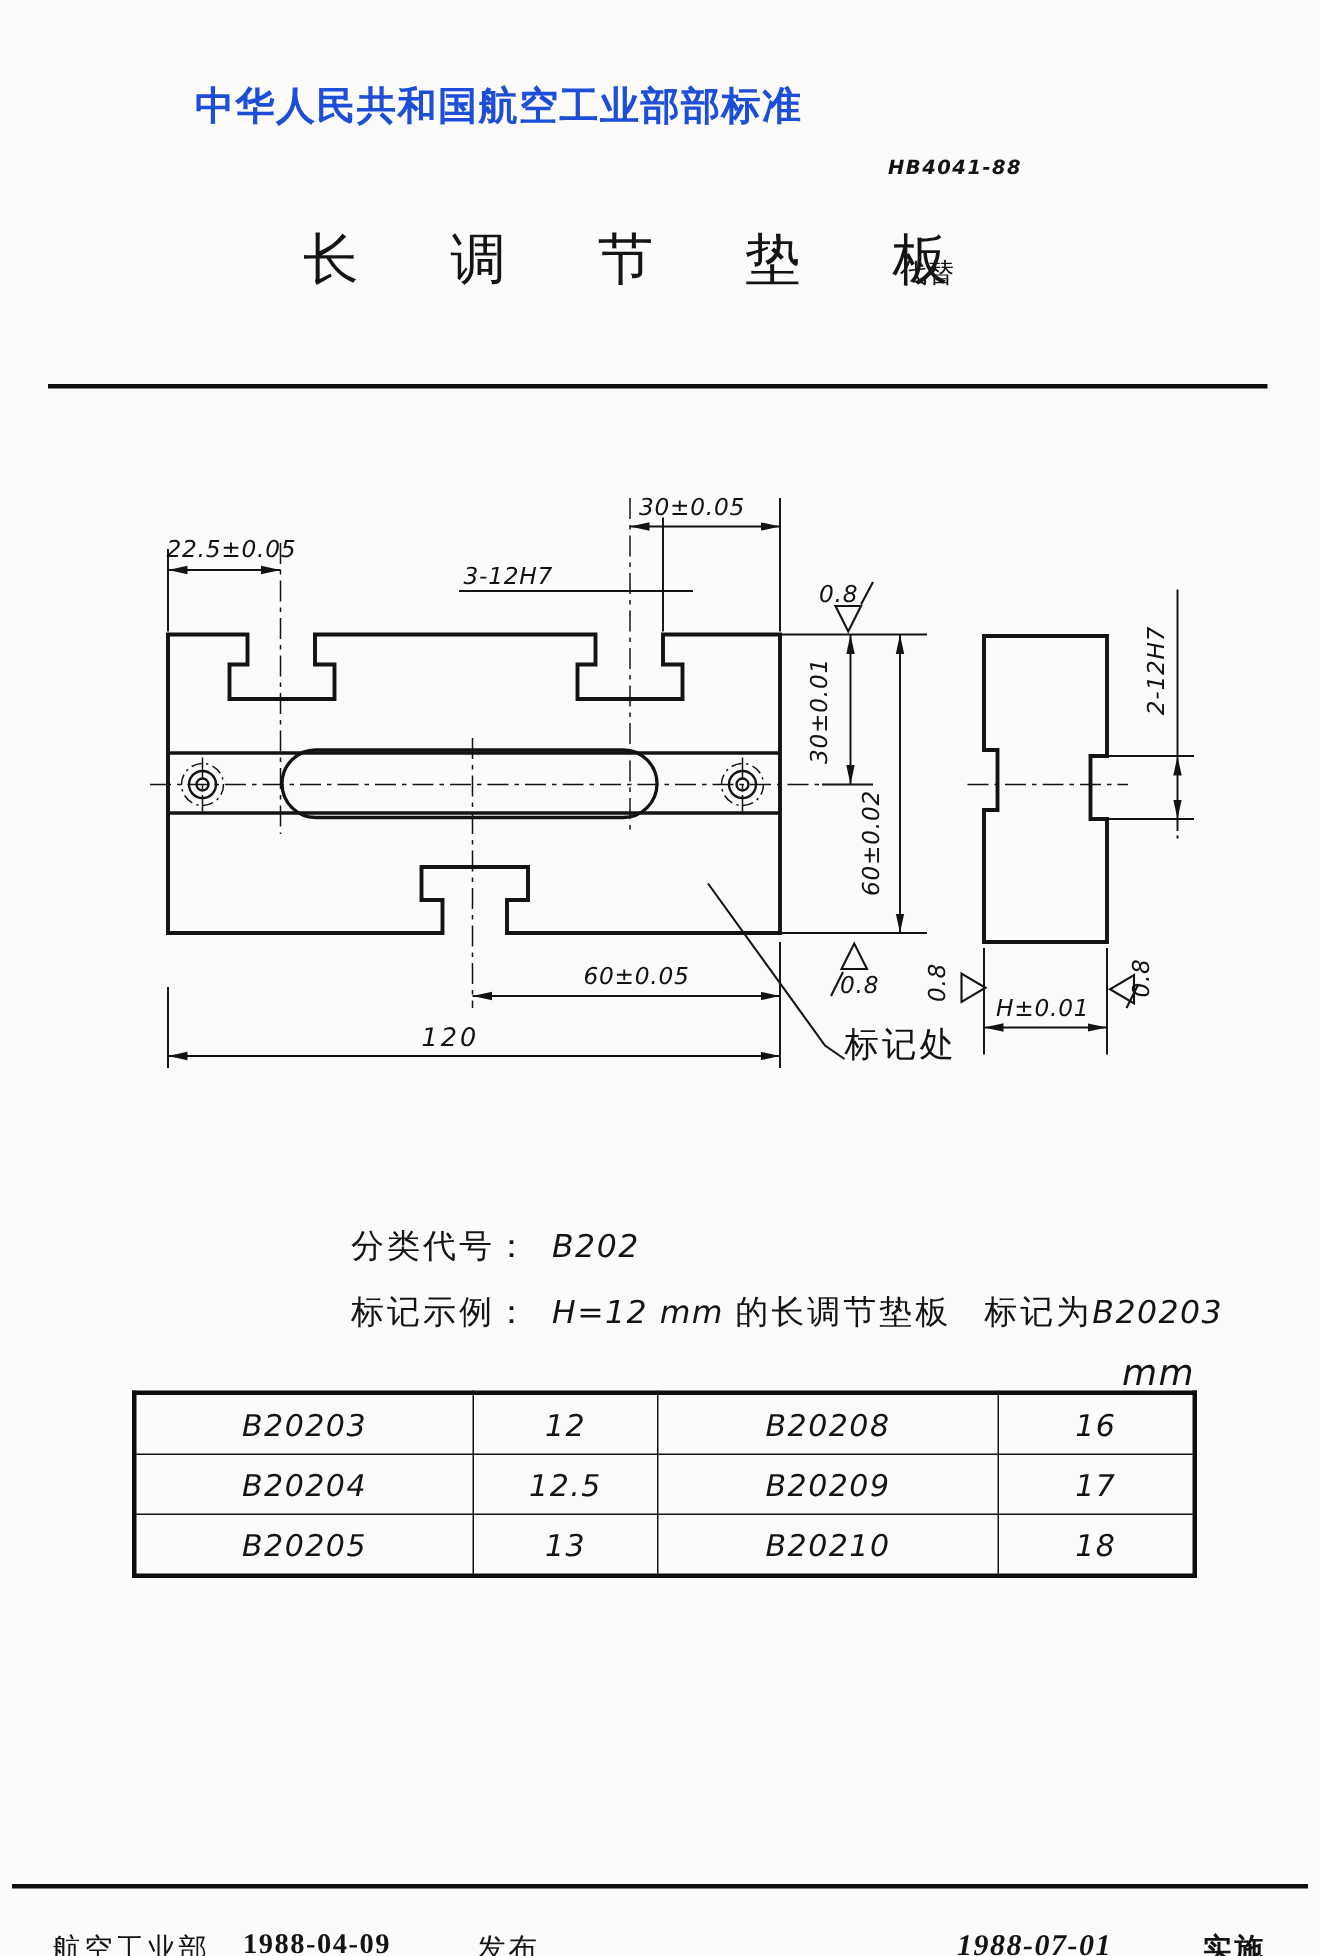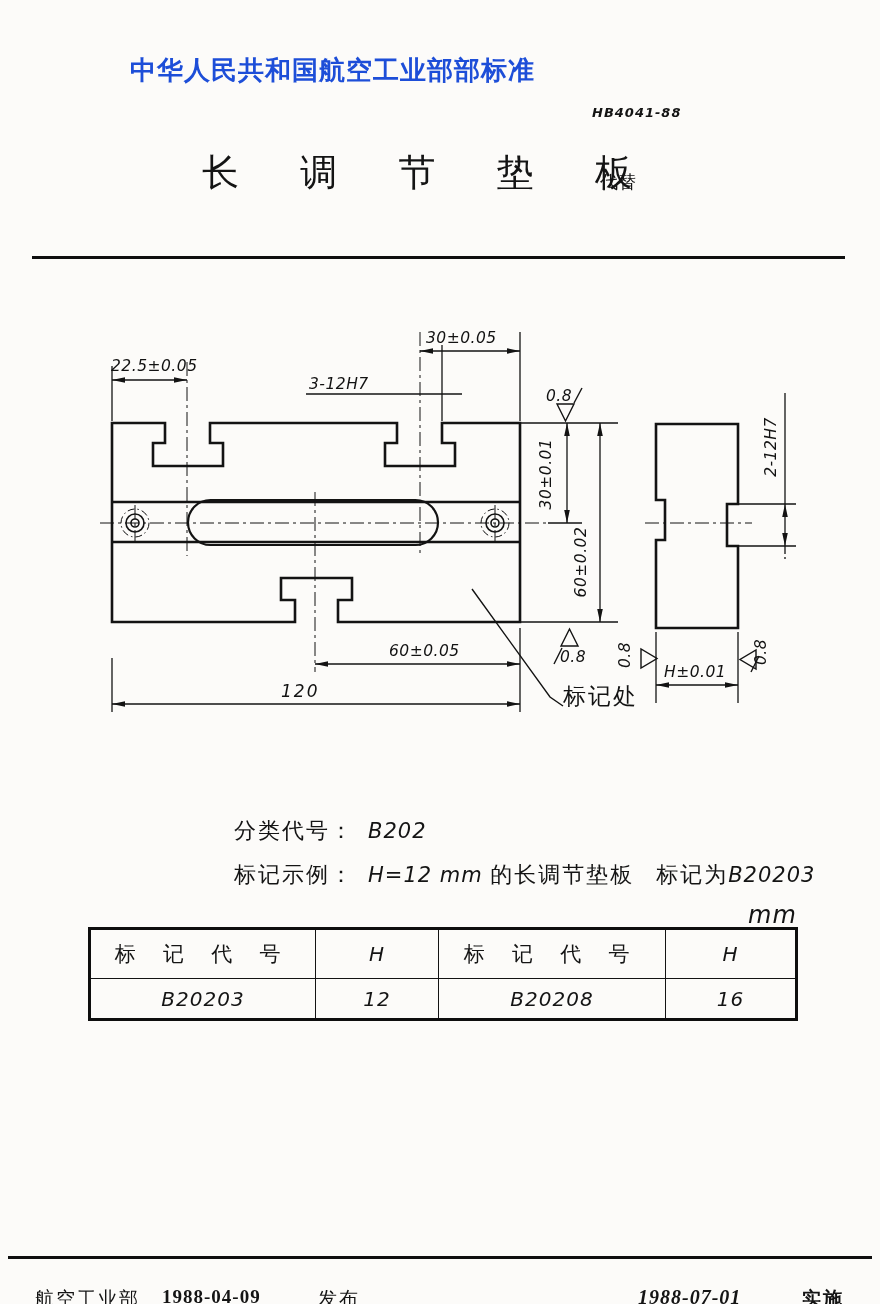--- a/index.html
+++ b/index.html
@@ -226,32 +226,38 @@
 
 <div class="abs parts-table">
   <table class="pt">
     <colgroup>
       <col style="width:226px">
         <col style="width:123px">
         <col style="width:227px">
         <col style="width:131px">
     </colgroup>
     <tbody>
-        <tr>
-      <th>标 记 代 号</th>
-      <th class="hcol hand">H</th>
-      <th class="mid">标 记 代 号</th>
-      <th class="hcol hand">H</th>
-    </tr>
     <tr>
       <td class="hand">B20203</td>
       <td class="hand">12</td>
       <td class="hand mid">B20208</td>
       <td class="hand">16</td>
     </tr>
+    <tr>
+      <td class="hand">B20204</td>
+      <td class="hand">12.5</td>
+      <td class="hand mid">B20209</td>
+      <td class="hand">17</td>
+    </tr>
+    <tr>
+      <td class="hand">B20205</td>
+      <td class="hand">13</td>
+      <td class="hand mid">B20210</td>
+      <td class="hand">18</td>
+    </tr>
   </tbody>
     </table>
 </div>
 
 <div class="abs rule-bot"></div>
 <div class="abs ft ft-issuer">航空工业部</div>
 <div class="abs ft ft-date1">1988-04-09</div>
 <div class="abs ft ft-pub">发布</div>
 <div class="abs ft ft-date2">1988-07-01</div>
 <div class="abs ft ft-eff">实施</div>

